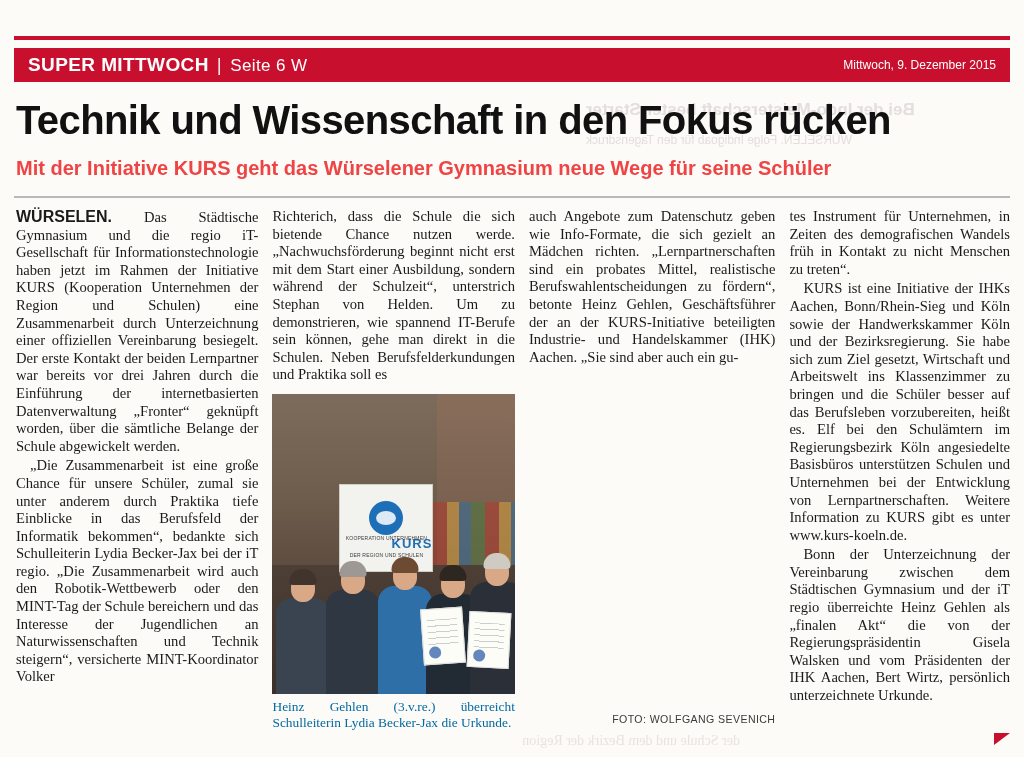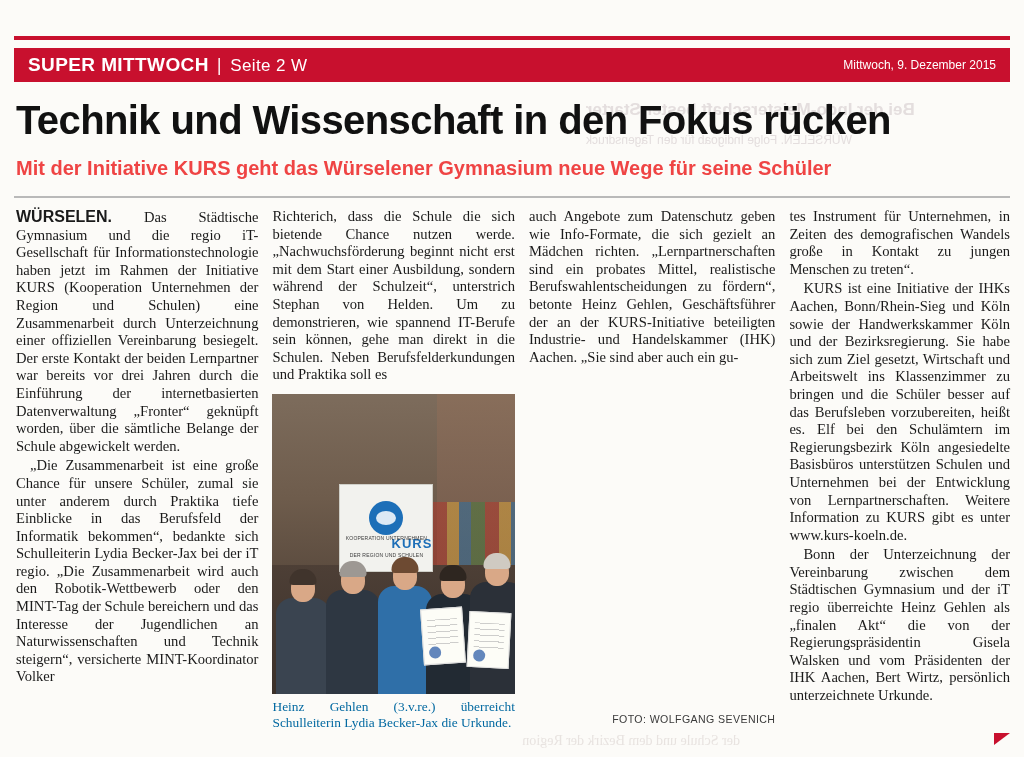--- a/index.html
+++ b/index.html
@@ -340,21 +340,21 @@
     <div style="font-size:12px;font-weight:normal;">WÜRSELEN. Folge Indigoab für den Tagensdruck</div>
   </div>
   <div class="ghost2">der Schule und dem Bezirk der Region</div>
 
   <div class="top-rule"></div>
 
   <div class="masthead">
     <div class="masthead-left">
       <span class="masthead-title">SUPER MITTWOCH</span>
       <span class="masthead-sep">|</span>
-      <span class="masthead-page">Seite 2 W</span>
+      <span class="masthead-page">Seite 6 W</span>
     </div>
     <div class="masthead-date">Mittwoch, 9. Dezember 2015</div>
   </div>
 
   <div class="headline">Technik und Wissenschaft in den Fokus rücken</div>
   <div class="subhead">Mit der Initiative KURS geht das Würselener Gymnasium neue Wege für seine Schüler</div>
   <div class="subhead-rule"></div>
 
   <div class="columns">
 
@@ -422,20 +422,20 @@
         <div class="photo-caption">Heinz Gehlen (3.v.re.) überreicht Schulleiterin Lydia Becker-Jax die Urkunde.</div>
       </div>
     </div>
 
     <div class="col col-3">
       <p>auch Angebote zum Datenschutz geben wie Info-Formate, die sich gezielt an Mädchen richten. „Lernpartnerschaften sind ein probates Mittel, realistische Berufswahlentscheidungen zu fördern“, betonte Heinz Gehlen, Geschäftsführer der an der KURS-Initiative beteiligten Industrie- und Handelskammer (IHK) Aachen. „Sie sind aber auch ein gu-</p>
       <div class="photo-credit" style="position:absolute;bottom:18px;right:0;margin-top:40px;">FOTO: WOLFGANG SEVENICH</div>
     </div>
 
     <div class="col col-4">
-      <p>tes Instrument für Unternehmen, in Zeiten des demografischen Wandels große in Kontakt zu jungen Menschen zu treten“.</p>
+      <p>tes Instrument für Unternehmen, in Zeiten des demografischen Wandels früh in Kontakt zu nicht Menschen zu treten“.</p>
       <p>KURS ist eine Initiative der IHKs Aachen, Bonn/Rhein-Sieg und Köln sowie der Handwerkskammer Köln und der Bezirksregierung. Sie habe sich zum Ziel gesetzt, Wirtschaft und Arbeitswelt ins Klassenzimmer zu bringen und die Schüler besser auf das Berufsleben vorzubereiten, heißt es. Elf bei den Schulämtern im Regierungsbezirk Köln angesiedelte Basisbüros unterstützen Schulen und Unternehmen bei der Entwicklung von Lernpartnerschaften. Weitere Information zu KURS gibt es unter www.kurs-koeln.de.</p>
       <p>Bonn der Unterzeichnung der Vereinbarung zwischen dem Städtischen Gymnasium und der iT regio überreichte Heinz Gehlen als „finalen Akt“ die von der Regierungspräsidentin Gisela Walsken und vom Präsidenten der IHK Aachen, Bert Wirtz, persönlich unterzeichnete Urkunde.</p>
       <div class="end-mark"></div>
     </div>
 
   </div>
 </div>
 
 </body></html>

